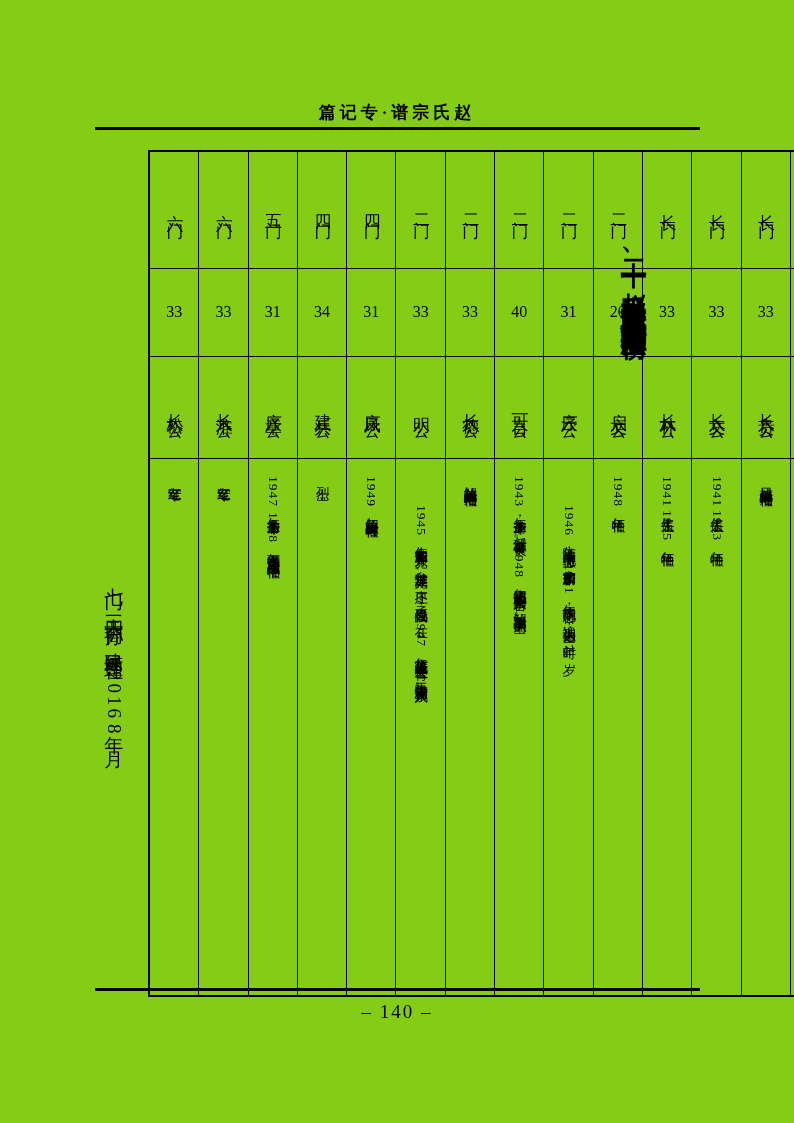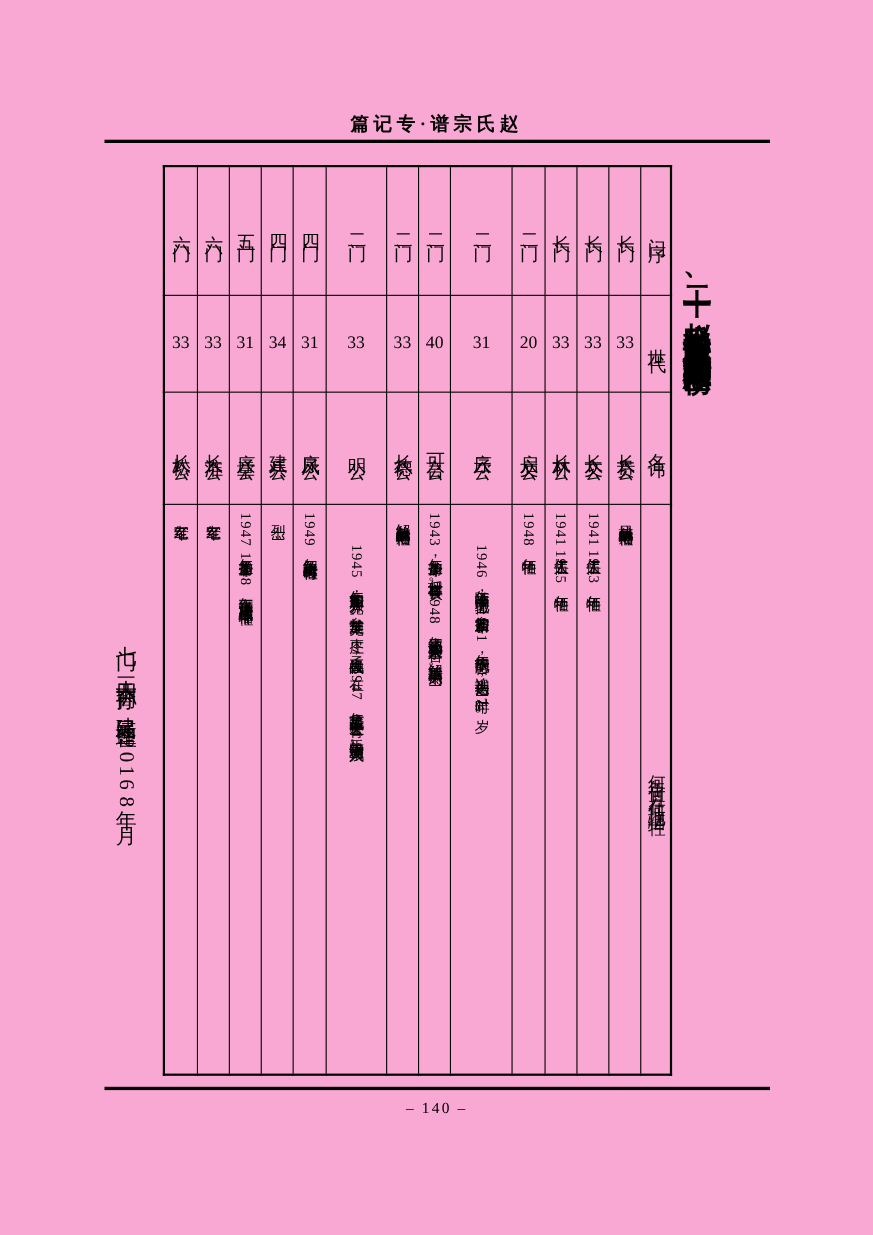--- a/index.html
+++ b/index.html
@@ -1,21 +1,21 @@
 <!DOCTYPE html>
 <html><head>
 <meta charset="utf-8">
 <style>
   * { margin:0; padding:0; box-sizing:border-box; }
   html,body { background:#e8e8e8; }
   .page {
     position:relative;
     width:794px; height:1123px;
     margin:0 auto;
-    background:#f9a8d4;
+    background:#84cc16;
     color:#000;
     font-family:"Liberation Serif","DejaVu Serif",serif;
     overflow:hidden;
   }
   .running-header {
     position:absolute; top:101px; left:0; width:100%;
     text-align:center;
     font-size:17px; font-weight:bold; letter-spacing:4px;
   }
   .rule { position:absolute; left:95px; width:605px; height:3px; background:#000; }
@@ -33,21 +33,21 @@
     font-size:19px; letter-spacing:3px; line-height:1.2;
   }
 
   table.gen-table {
     position:absolute; left:148px; top:150px;
     border-collapse:collapse; table-layout:fixed;
     border:2px solid #000;
   }
   .gen-table td {
     border:1px solid #000;
-    padding:2px; text-align:center; vertical-align:middle;
+    padding:12px; text-align:center; vertical-align:middle;
     font-size:16px;
   }
   .vtext {
     display:inline-block;
     writing-mode:vertical-rl; text-orientation:mixed;
     line-height:1.1;
   }
   .men  .vtext { letter-spacing:7px; font-size:17px; }
   .name .vtext { letter-spacing:4px; font-size:17px; }
   .hcell .vtext { letter-spacing:6px; font-size:17px; }
@@ -57,21 +57,21 @@
     margin-top:5px;
     height:503px;
     font-size:13.5px; letter-spacing:1px; line-height:1.8;
     text-align:left;
   }
   td.note.indent .vtext { text-indent:2.2em; }
   td.sac-header .vtext { height:auto; letter-spacing:5px; font-size:16px; }
 
   .page-number {
     position:absolute; top:1001px; left:0; width:100%;
-    text-align:center; font-size:14px; letter-spacing:2px;
+    text-align:center; font-size:19px; letter-spacing:2px;
   }
 </style>
 </head>
 <body>
 
 <div class="page">
 
   <div class="running-header">篇记专·谱宗氏赵</div>
   <div class="rule rule-top"></div>
 

